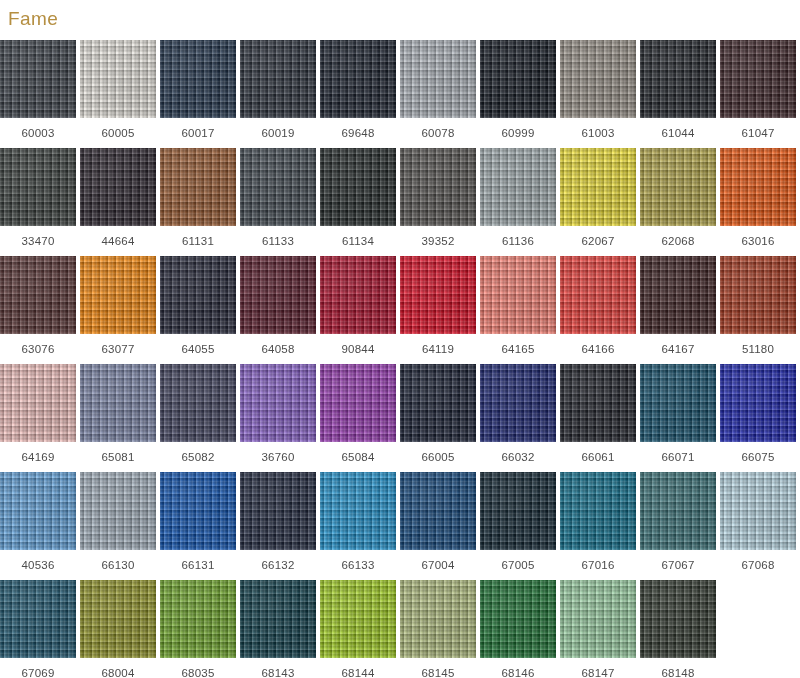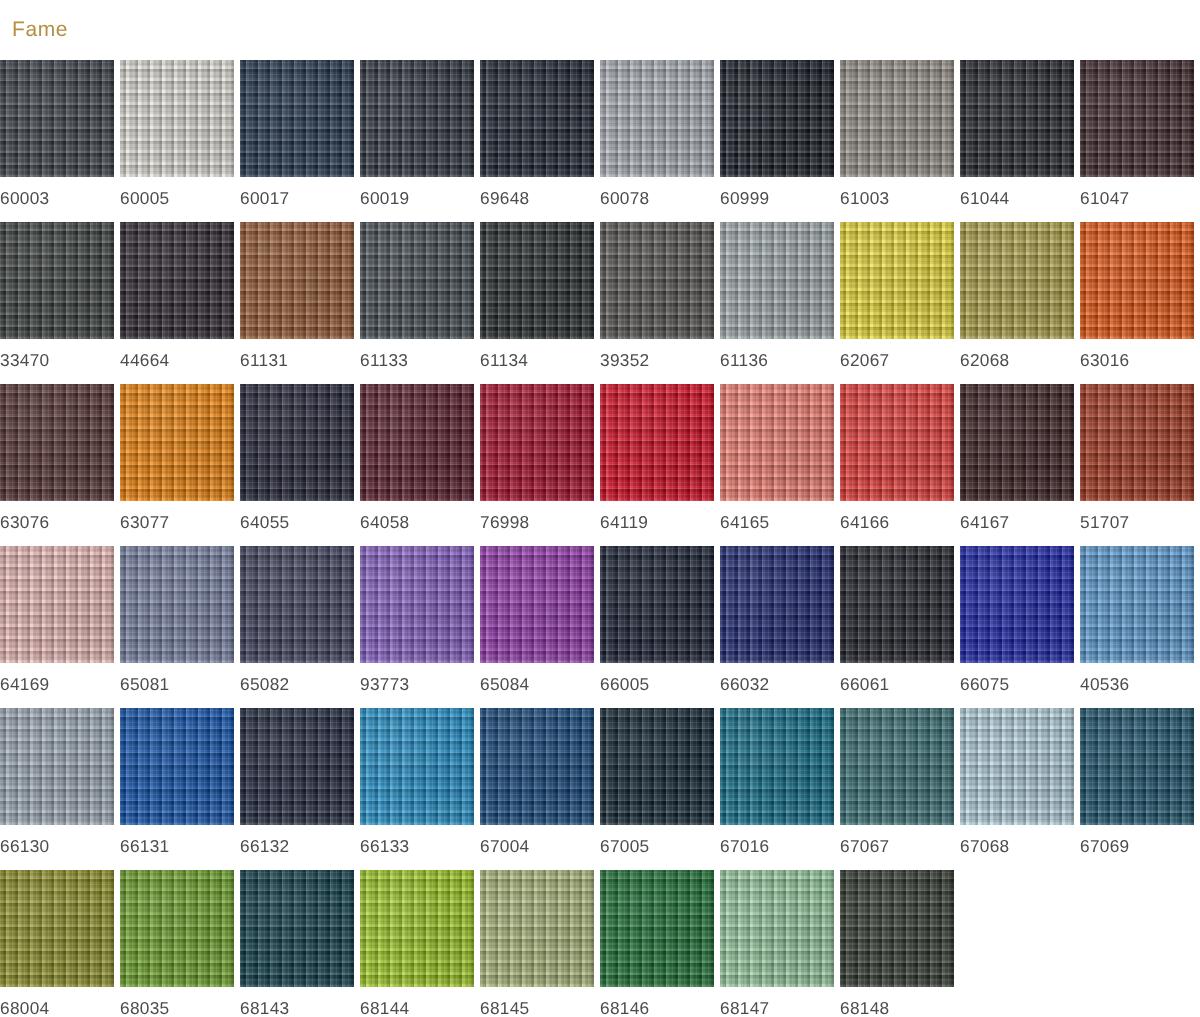--- a/index.html
+++ b/index.html
@@ -18,21 +18,21 @@
     position: relative;
     width: 800px;
     height: 678px;
     background: #ffffff;
   }
   #title {
     position: absolute;
     left: 8px;
     top: 6px;
     font-family: "Liberation Sans", sans-serif;
-    font-size: 14px;
+    font-size: 19px;
     font-weight: 400;
     letter-spacing: 0.4px;
     color: #b58f42;
     line-height: 26px;
     white-space: nowrap;
   }
   #grid {
     position: absolute;
     left: 0;
     top: 40px;
@@ -102,20 +102,21 @@
     background-position: 0 0, 2px 2px, 0 0, 0 0;
     pointer-events: none;
   }
   .code {
     position: absolute;
     left: 0;
     top: 78px;
     width: 76px;
     height: 30px;
     line-height: 30px;
+    text-align: center;
     font-family: "Liberation Sans", sans-serif;
     font-size: 11.5px;
     letter-spacing: 0.2px;
     color: #4c4c4c;
     white-space: nowrap;
   }
 </style>
 </head>
 <body style="background-color: rgb(255, 255, 255);">
 
@@ -215,75 +216,79 @@
       <div class="cell">
         <div class="swatch" style="background-color: rgb(39, 41, 59); background-position: 5px 3px;"></div>
         <div class="code">64055</div>
       </div>
       <div class="cell">
         <div class="swatch" style="background-color: rgb(93, 31, 46); background-position: 0px 0px;"></div>
         <div class="code">64058</div>
       </div>
       <div class="cell">
         <div class="swatch" style="background-color: rgb(176, 18, 46); background-position: 3px 5px;"></div>
-        <div class="code">76998</div>
+        <div class="code">90844</div>
       </div>
       <div class="cell">
         <div class="swatch" style="background-color: rgb(224, 14, 38); background-position: 6px 2px;"></div>
         <div class="code">64119</div>
       </div>
       <div class="cell">
         <div class="swatch" style="background-color: rgb(251, 132, 119); background-position: 1px 7px;"></div>
         <div class="code">64165</div>
       </div>
       <div class="cell">
         <div class="swatch" style="background-color: rgb(240, 65, 60); background-position: 4px 4px;"></div>
         <div class="code">64166</div>
       </div>
       <div class="cell">
         <div class="swatch" style="background-color: rgb(63, 35, 36); background-position: 7px 1px;"></div>
         <div class="code">64167</div>
       </div>
       <div class="cell">
         <div class="swatch" style="background-color: rgb(172, 60, 34); background-position: 2px 6px;"></div>
-        <div class="code">51707</div>
+        <div class="code">51180</div>
       </div>
       <div class="cell">
         <div class="swatch" style="background-color: rgb(245, 196, 193); background-position: 5px 3px;"></div>
         <div class="code">64169</div>
       </div>
       <div class="cell">
         <div class="swatch" style="background-color: rgb(126, 136, 171); background-position: 0px 0px;"></div>
         <div class="code">65081</div>
       </div>
       <div class="cell">
         <div class="swatch" style="background-color: rgb(67, 69, 97); background-position: 3px 5px;"></div>
         <div class="code">65082</div>
       </div>
       <div class="cell">
         <div class="swatch" style="background-color: rgb(138, 99, 203); background-position: 6px 2px;"></div>
-        <div class="code">93773</div>
+        <div class="code">36760</div>
       </div>
       <div class="cell">
         <div class="swatch" style="background-color: rgb(154, 61, 181); background-position: 1px 7px;"></div>
         <div class="code">65084</div>
       </div>
       <div class="cell">
         <div class="swatch" style="background-color: rgb(27, 34, 54); background-position: 4px 4px;"></div>
         <div class="code">66005</div>
       </div>
       <div class="cell">
         <div class="swatch" style="background-color: rgb(30, 40, 117); background-position: 7px 1px;"></div>
         <div class="code">66032</div>
       </div>
       <div class="cell">
         <div class="swatch" style="background-color: rgb(34, 37, 45); background-position: 2px 6px;"></div>
         <div class="code">66061</div>
       </div>
       <div class="cell">
+        <div class="swatch" style="background-color: rgb(22, 82, 110); background-position: 5px 3px;"></div>
+        <div class="code">66071</div>
+      </div>
+      <div class="cell">
         <div class="swatch" style="background-color: rgb(30, 39, 176); background-position: 0px 0px;"></div>
         <div class="code">66075</div>
       </div>
       <div class="cell">
         <div class="swatch" style="background-color: rgb(99, 164, 221); background-position: 3px 5px;"></div>
         <div class="code">40536</div>
       </div>
       <div class="cell">
         <div class="swatch" style="background-color: rgb(166, 179, 192); background-position: 6px 2px;"></div>
         <div class="code">66130</div>

